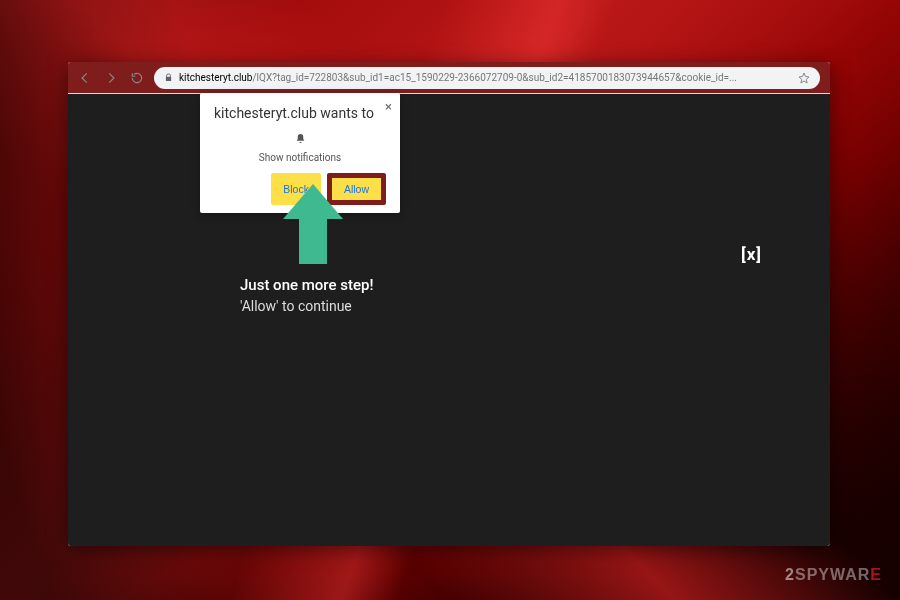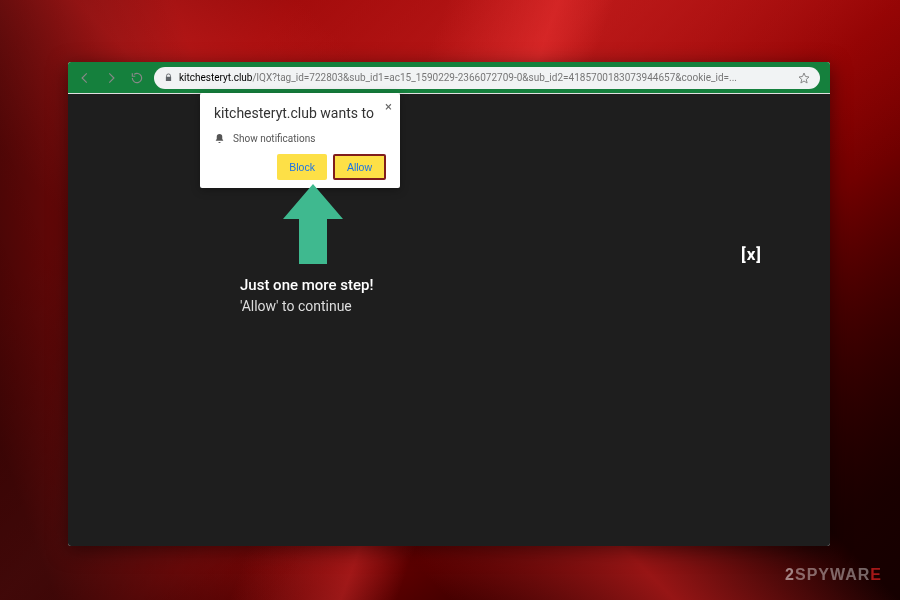--- a/index.html
+++ b/index.html
@@ -40,21 +40,21 @@
       height: 484px;
       background: #fff;
       border-radius: 3px;
       box-shadow: 0 4px 20px rgba(0,0,0,0.5);
       display: flex;
       flex-direction: column;
       overflow: hidden;
     }
     .toolbar {
       height: 32px;
-      background: #15803d;
+      background: #7f1d1d;
       border-bottom: 1px solid #e0e0e0;
       display: flex;
       align-items: center;
       padding: 0 10px;
       gap: 10px;
     }
     .nav-arrows { display: flex; gap: 12px; align-items: center; }
     .nav-btn { width: 14px; height: 14px; color: #888; cursor: pointer; display:flex; align-items:center; justify-content:center;}
     .nav-btn svg { width: 14px; height: 14px; }
     .url-bar {
@@ -94,33 +94,33 @@
     }
     .notification-popup .close {
       position: absolute;
       top: 6px;
       right: 8px;
       font-size: 13px;
       color: #666;
       cursor: pointer;
     }
     .notif-title { font-size: 14px; color: #333; margin-bottom: 12px; }
-    .notif-row { display: flex; align-items: center; gap: 8px; color: #555; font-size: 10px; margin-bottom:10px;}
+    .notif-row { display: flex; align-items: center; gap: 8px; color: #555; font-size: 10px; margin-bottom:10px;flex-direction:column;}
     .bell-icon { width: 11px; height: 11px; color: #555; }
     .notif-buttons { display: flex; justify-content: flex-end; gap: 6px; }
     .notif-btn {
       padding: 5px 12px;
       font-size: 10.5px;
       color: #1a73e8;
       background: #fde047;
       border: none;
       border-radius: 2px;
       cursor: pointer;
     }
-    .notif-btn.allow { border: 2px solid #7f1d1d; }
+    .notif-btn.allow { border: 5px solid #7f1d1d; }
     .arrow-up {
       position: absolute;
       top: 90px;
       left: 215px;
       width: 60px;
       height: 80px;
     }
     .arrow-up svg { width: 100%; height: 100%; }
     .prompt-text {
       position: absolute;

